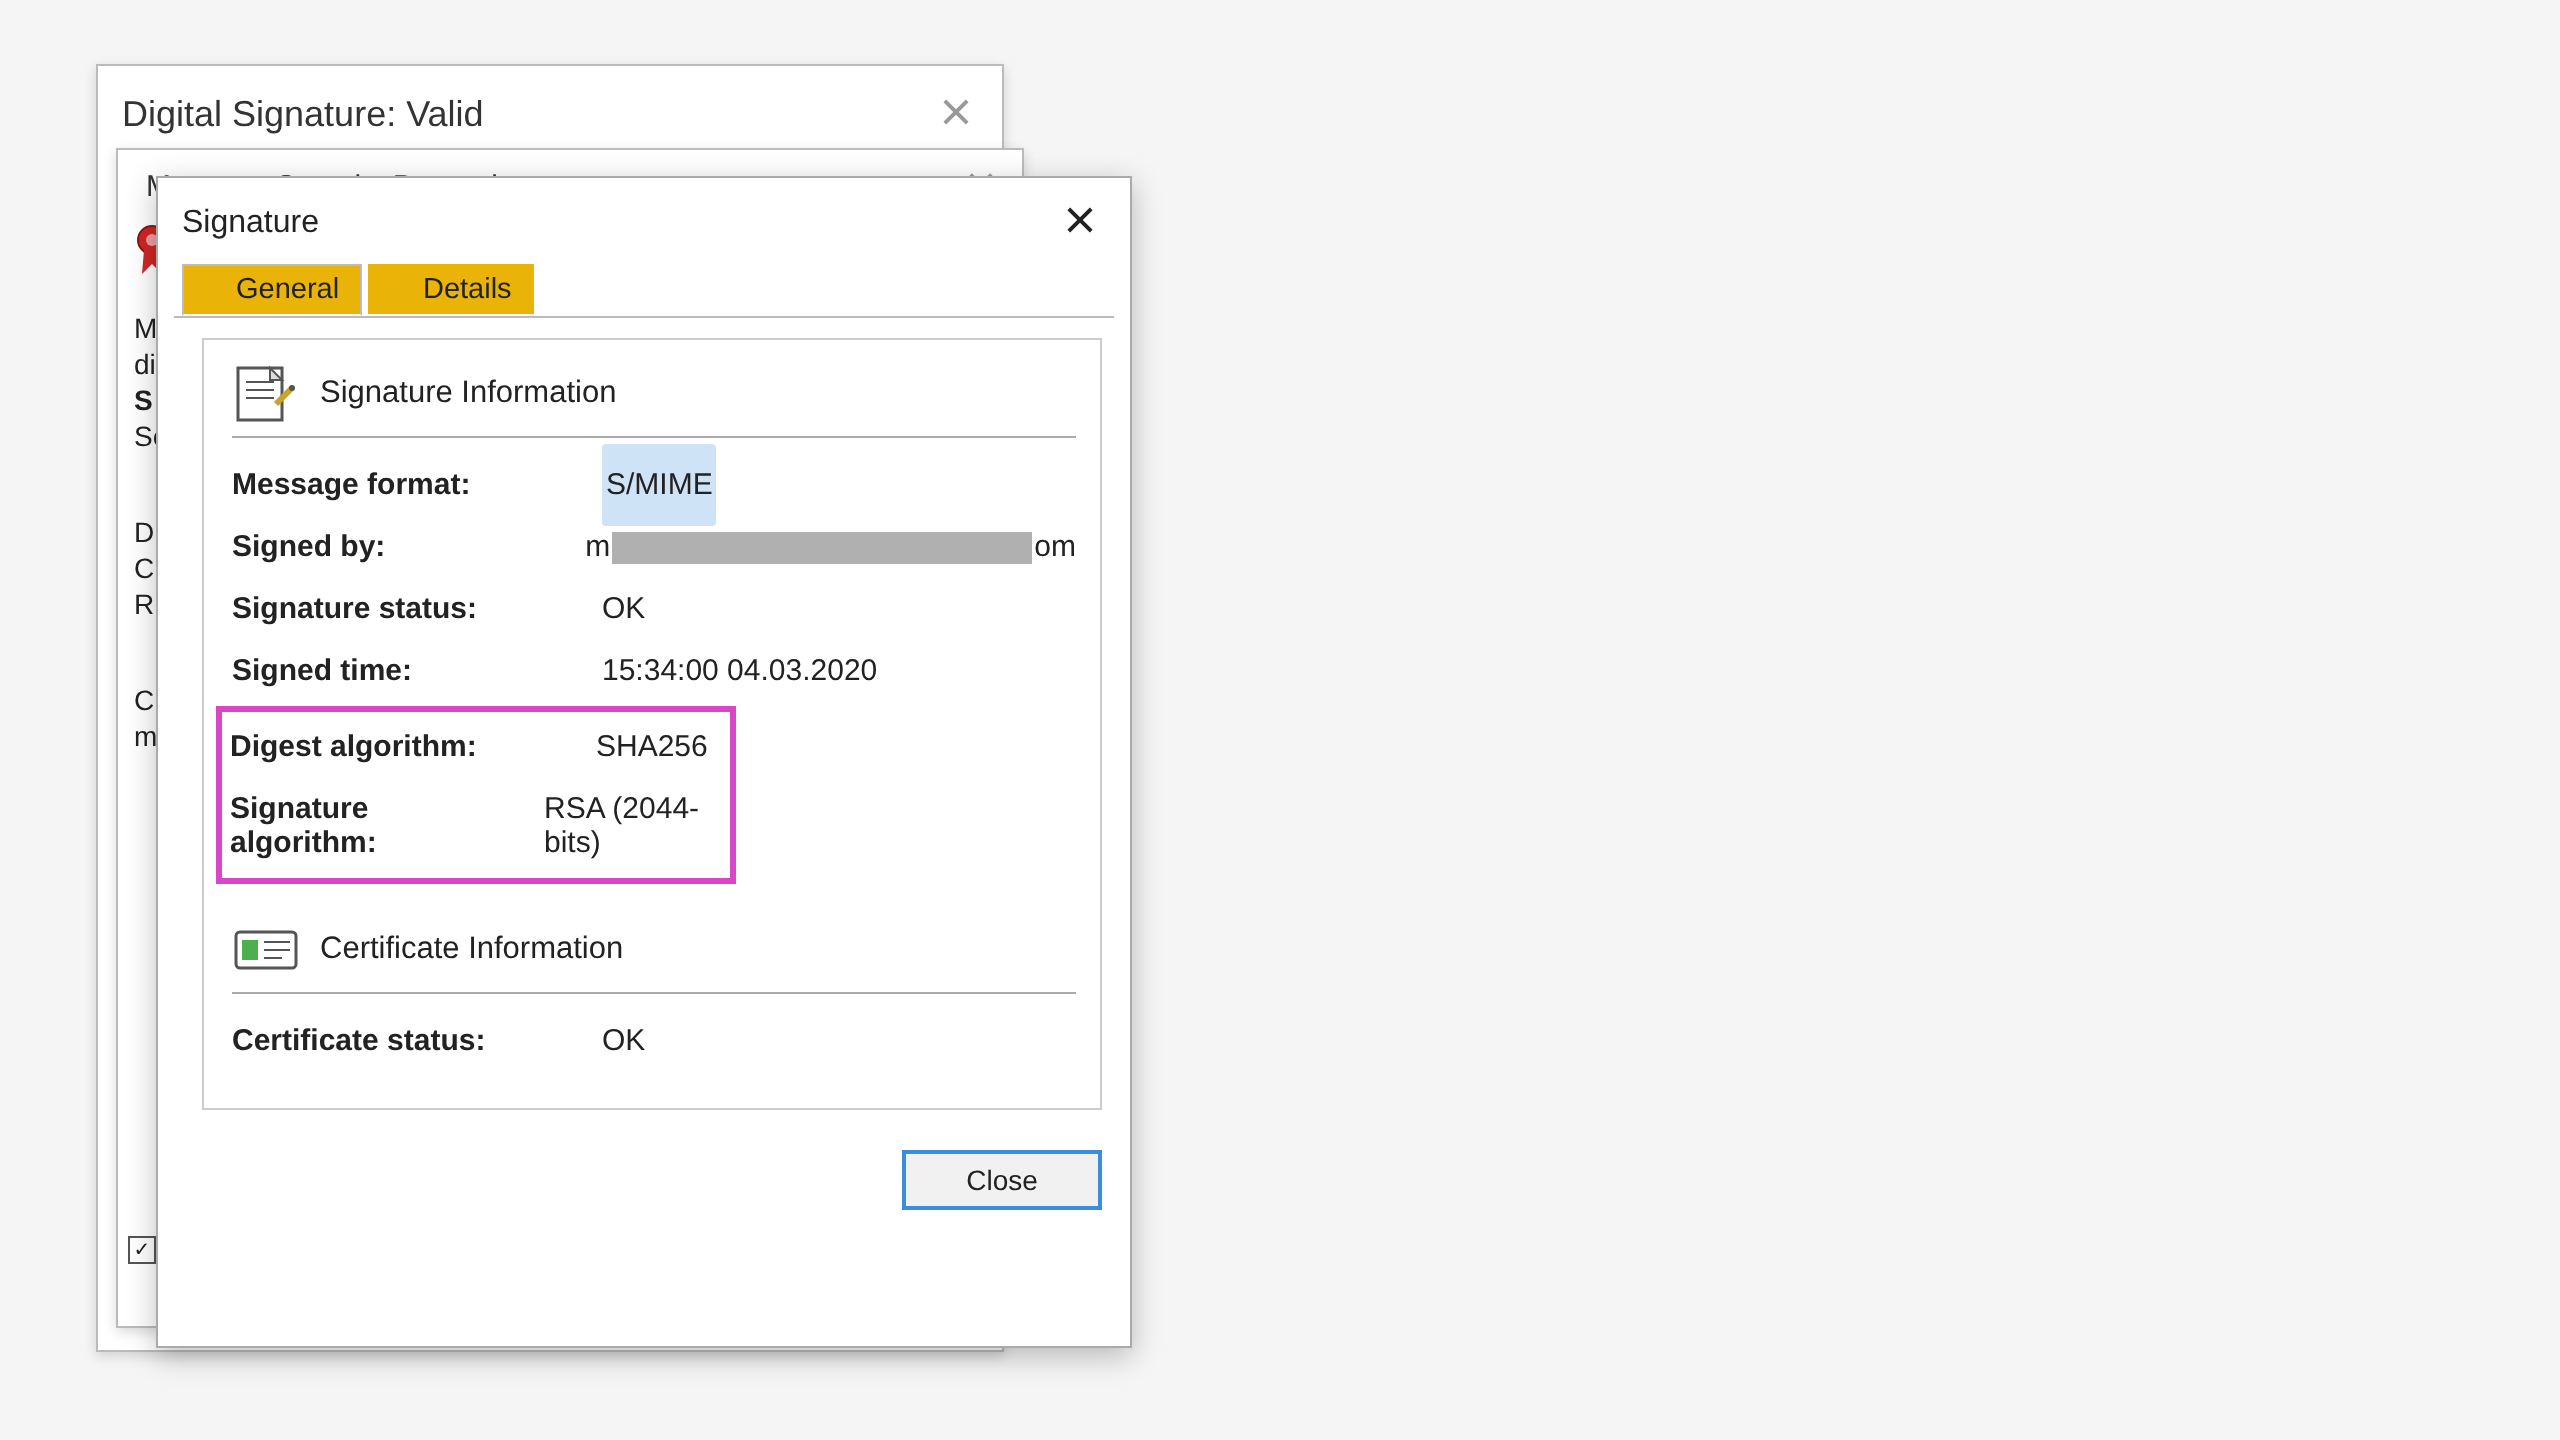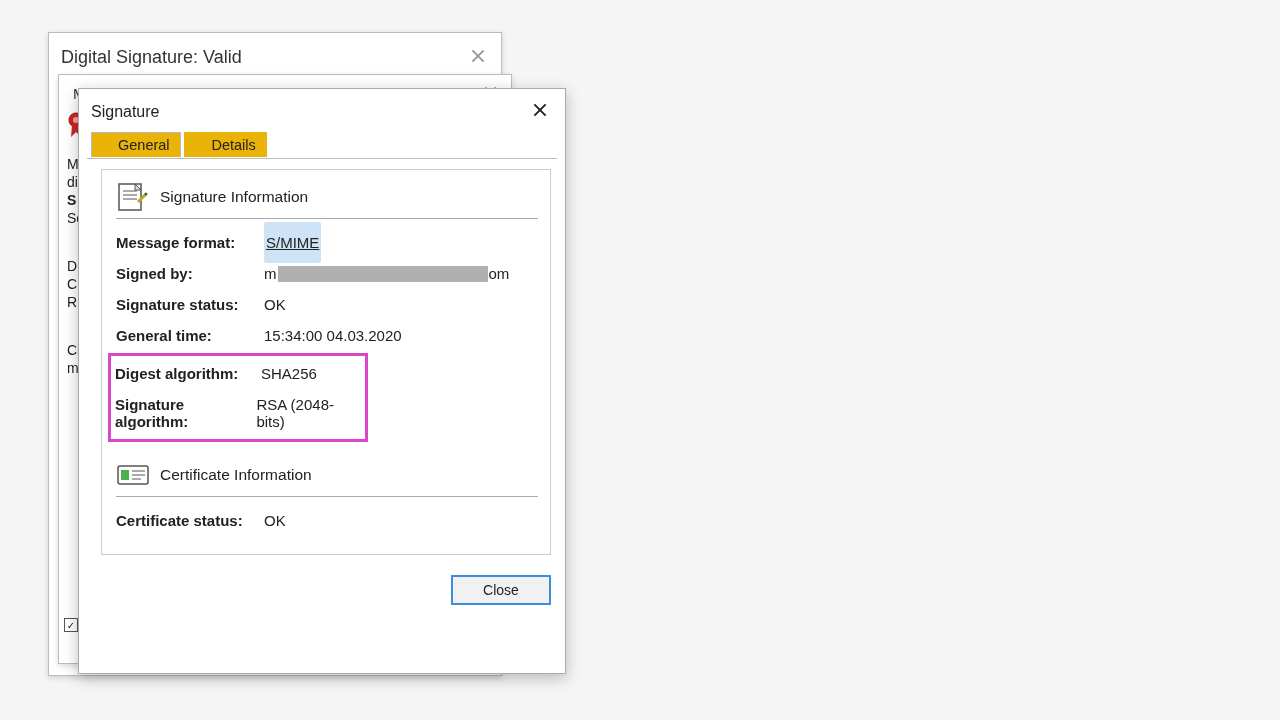--- a/index.html
+++ b/index.html
@@ -121,25 +121,25 @@
   .section-head {
     display: flex; align-items: center; gap: 10px;
     padding: 2px 0 6px 0;
   }
   .section-icon {
     width: 34px; height: 30px;
   }
   .section-title { font-weight: 400; font-size: 15.5px; color: #222; }
   .section-rule { height: 1px; background: #aaa; margin: 0 0 8px 0; }
 
-  .row { display: flex; align-items: center; padding: 7px 0; }
+  .row { display: flex; align-items: center; padding: 7px 0; gap: 37px; }
   .row .label { width: 148px; font-weight: 700; font-size: 15px; color: #222; }
   .row .value { font-size: 15px; color: #222; }
 
-  .selected { background: #cfe3f7; padding: 12px 2px; border-radius: 2px; text-decoration: underline; }
+  .selected { background: #cfe3f7; padding: 12px 2px; border-radius: 2px; }
 
   .redact-wrap { display: flex; align-items: center; }
   .redact-pre, .redact-post { font-size: 15px; color: #222; }
   .redact-bar { width: 210px; height: 16px; background: #b0b0b0; margin: 0 1px; }
 
   .highlight-box {
     border: 3px solid #d946c8;
     padding: 2px 6px 2px 4px;
     margin: 2px 0 2px -8px;
     width: 260px;
@@ -279,32 +279,32 @@
           <span class="redact-post">om</span>
         </div>
       </div>
 
       <div class="row">
         <div class="label">Signature status:</div>
         <div class="value">OK</div>
       </div>
 
       <div class="row">
-        <div class="label">General time:</div>
+        <div class="label">Signed time:</div>
         <div class="value">15:34:00 04.03.2020</div>
       </div>
 
       <div class="highlight-box">
         <div class="row">
           <div class="label">Digest algorithm:</div>
           <div class="value">SHA256</div>
         </div>
         <div class="row">
           <div class="label">Signature algorithm:</div>
-          <div class="value">RSA (2048-bits)</div>
+          <div class="value">RSA (2044-bits)</div>
         </div>
       </div>
 
       <div style="height:14px"></div>
 
       <div class="section-head">
         <div class="section-icon">
           <svg viewBox="0 0 34 30" width="34" height="30">
             <rect x="2" y="6" width="30" height="18" rx="2" fill="#fff" stroke="#555" stroke-width="1.5"></rect>
             <rect x="5" y="10" width="8" height="10" fill="#4caf50"></rect>

